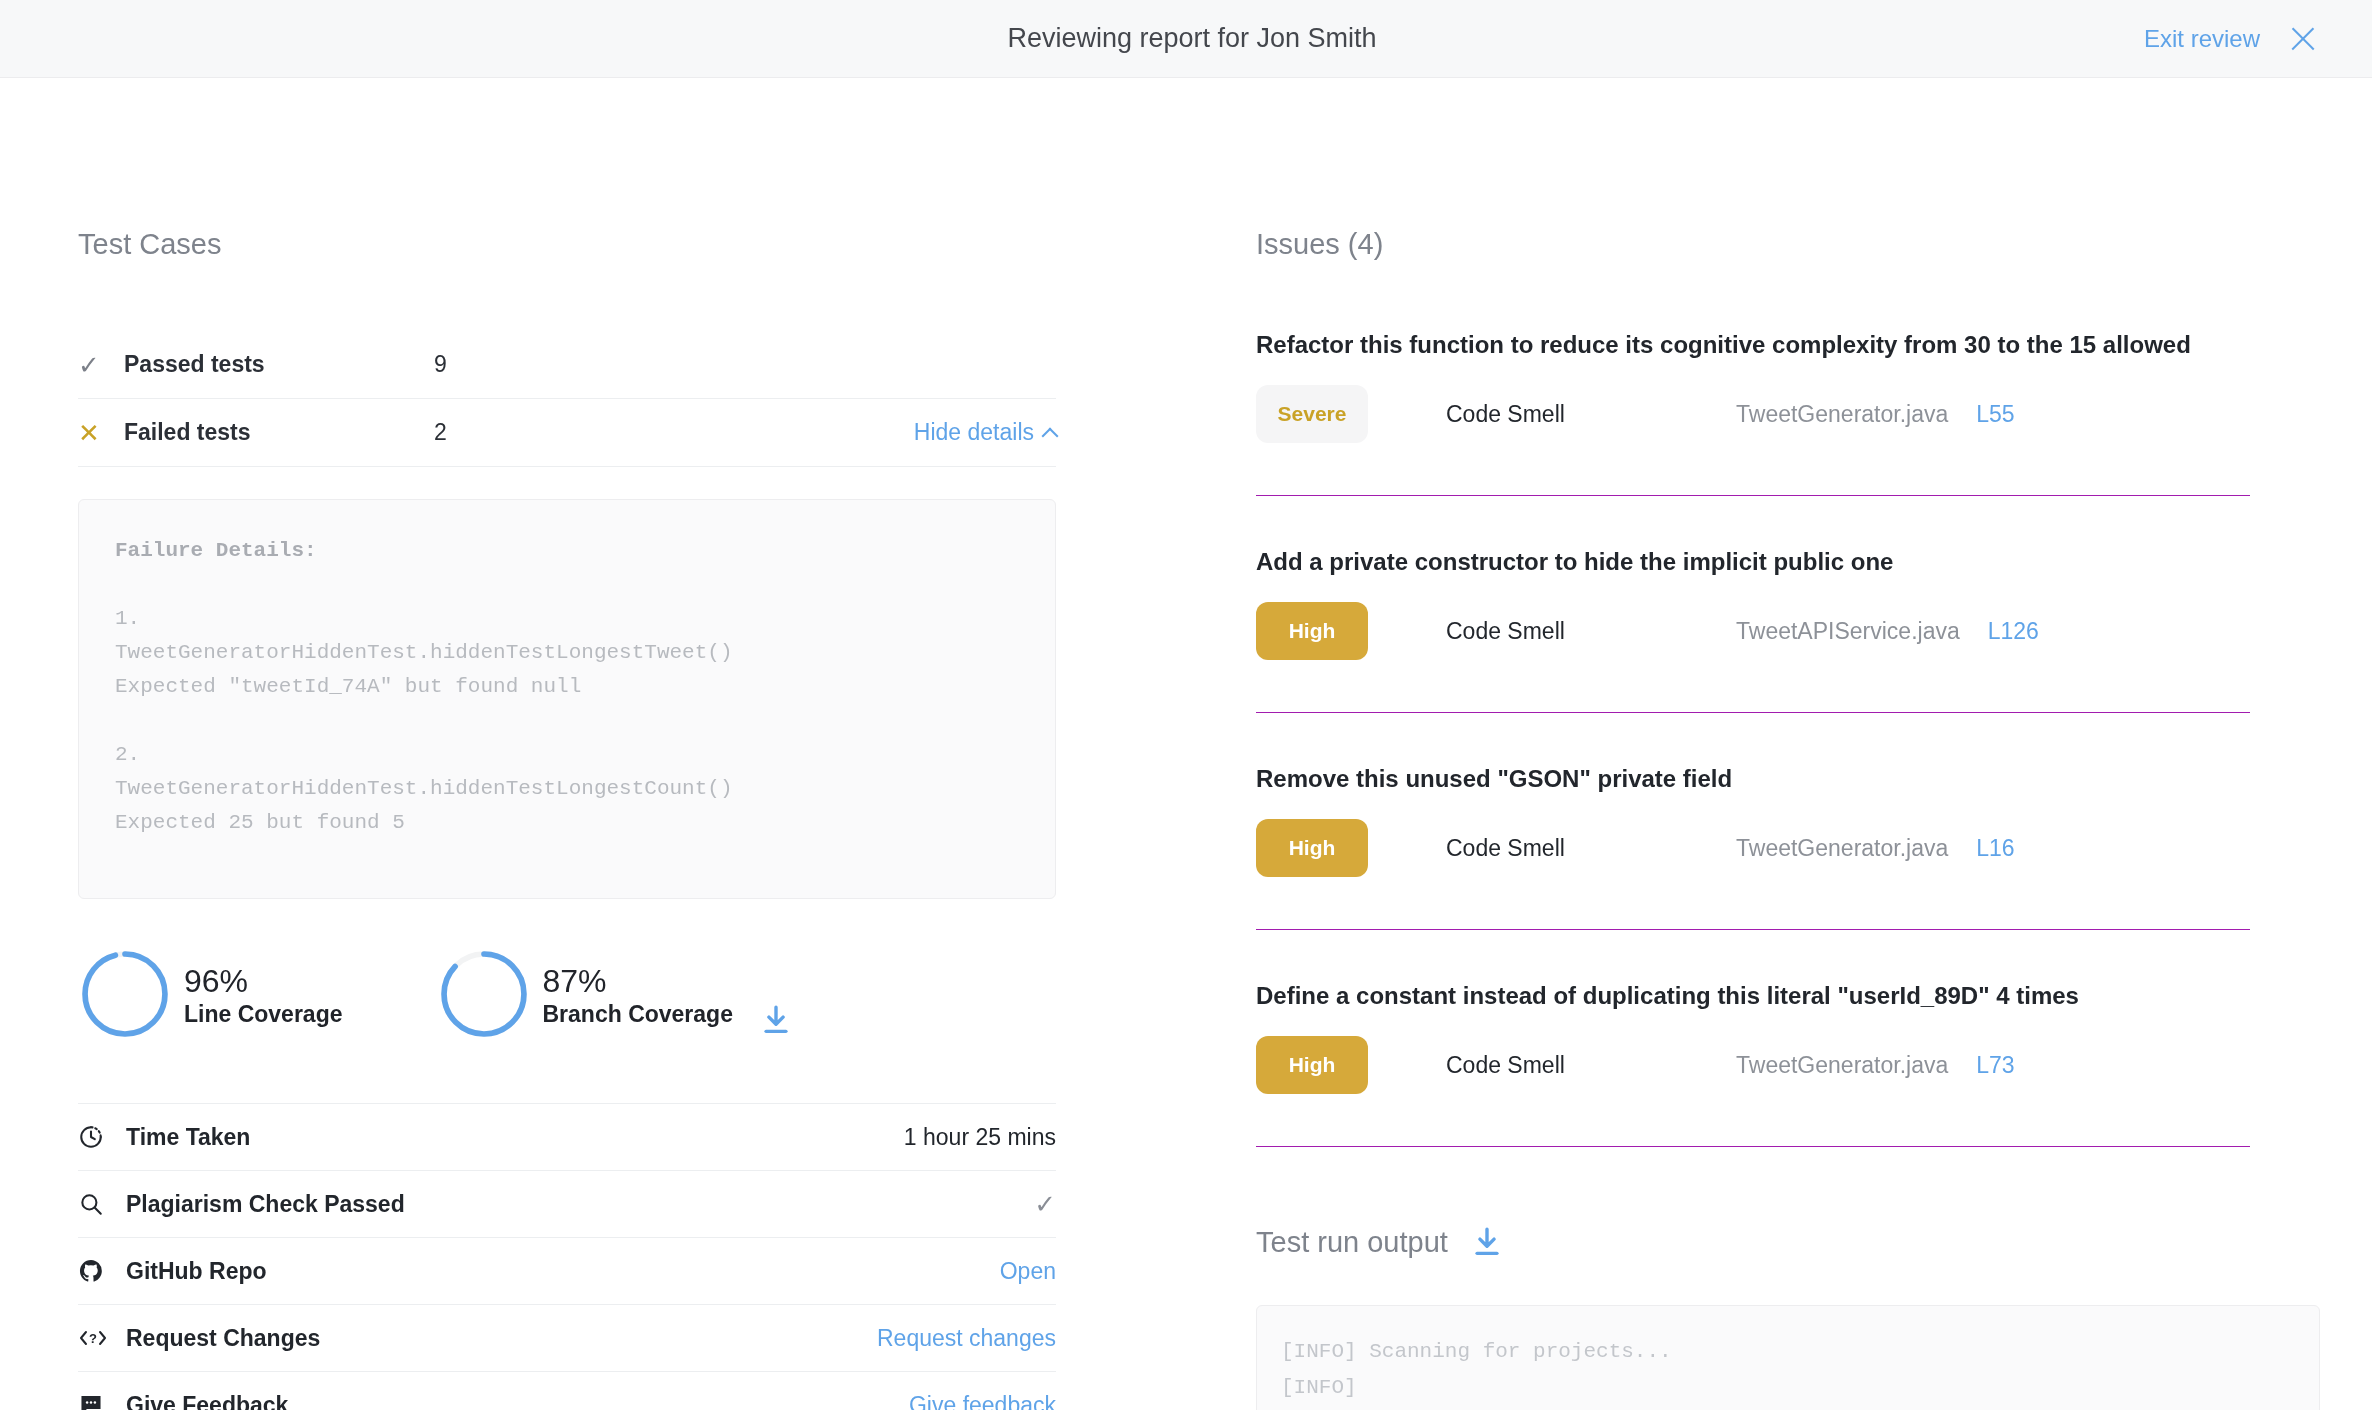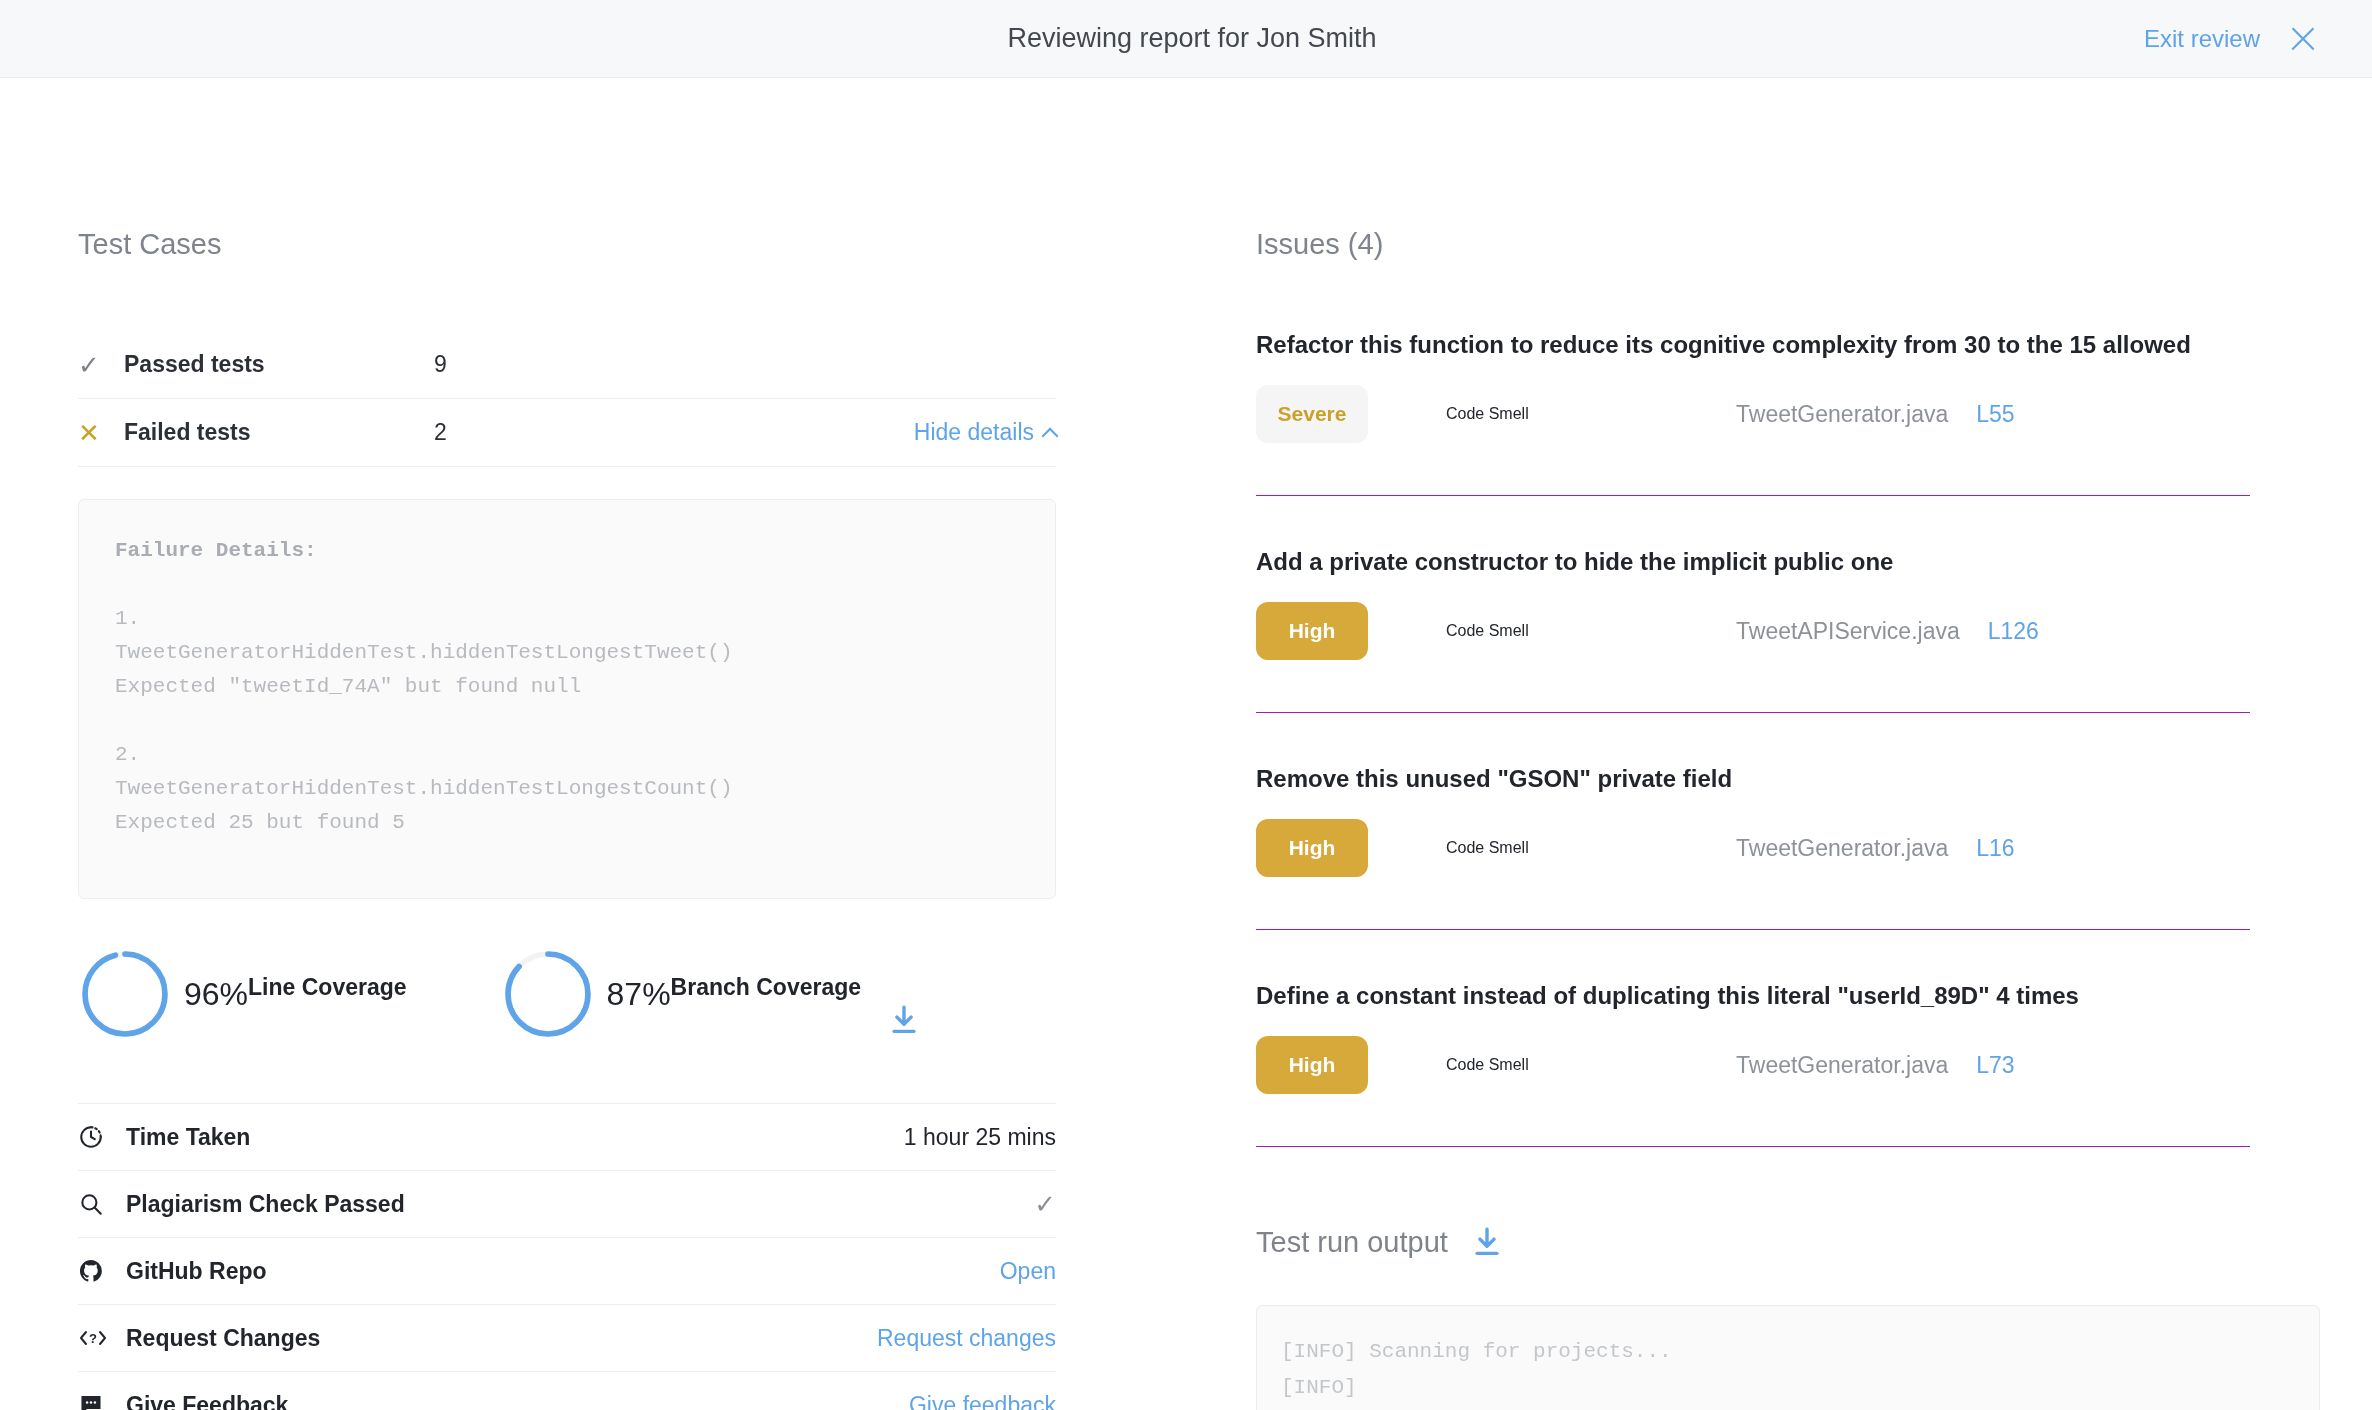--- a/index.html
+++ b/index.html
@@ -78,21 +78,21 @@
     font-family: "Liberation Mono", monospace;
     font-size: 21px; line-height: 34px; color: #b7babf;
     overflow: hidden; white-space: pre-wrap;
   }
   .code-box .hl { font-weight: 700; color: #a9acb2; }
 
   
   .coverage { display: flex; align-items: center; margin-top: 48px; gap: 94px; }
   .cov-item { display: flex; align-items: center; gap: 12px; }
   .donut { width: 94px; height: 94px; }
-  .cov-text { display: flex; flex-direction: row; justify-content: center; }
+  .cov-text { display: flex; flex-direction: column; justify-content: center; }
   .cov-pct { font-size: 32px; color: #21242a; line-height: 1.25; }
   .cov-lbl { font-size: 23px; color: #21242a; font-weight: 700; }
   .dl-icon { width: 34px; height: 34px; cursor: pointer; margin-left: 14px; align-self: flex-end; margin-bottom: 4px; }
 
   
   .info-list { margin-top: 62px; width: 978px; border-top: 1px solid #eceef0; }
   .info-row {
     display: flex; align-items: center; height: 67px;
     border-bottom: 1px solid #eceef0; font-size: 23px;
   }
@@ -112,21 +112,21 @@
     font-size: 24px; font-weight: 700; color: #22262c; margin-bottom: 26px;
   }
   .issue-meta { display: flex; align-items: center; }
   .badge {
     width: 112px; height: 58px; border-radius: 12px;
     display: flex; align-items: center; justify-content: center;
     font-size: 21px; font-weight: 700;
   }
   .badge.severe { background: #f5f5f6; color: #c9a227; }
   .badge.high   { background: #d6a93a; color: #ffffff; }
-  .issue-type { width: 290px; margin-left: 78px; font-size: 16px; color: #22262c; }
+  .issue-type { width: 290px; margin-left: 78px; font-size: 23px; color: #22262c; }
   .issue-file { font-size: 23px; color: #8d9198; }
   .issue-line { font-size: 23px; color: #5fa3e8; margin-left: 28px; cursor: pointer; }
 
   
   .tro-head {
     display: flex; align-items: center; gap: 22px;
     margin-top: 78px; margin-bottom: 46px;
   }
   .tro-title { font-size: 29px; color: #7e838c; }
   .log-box {

